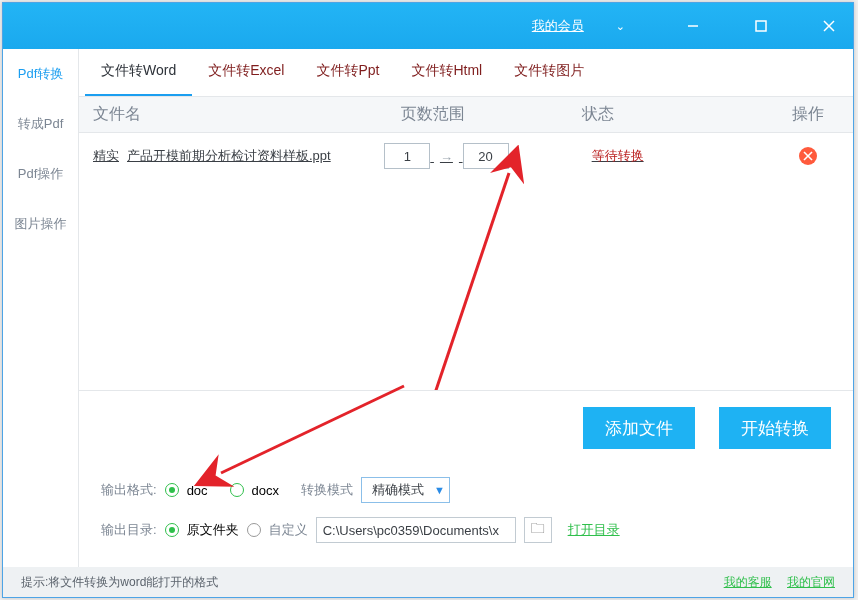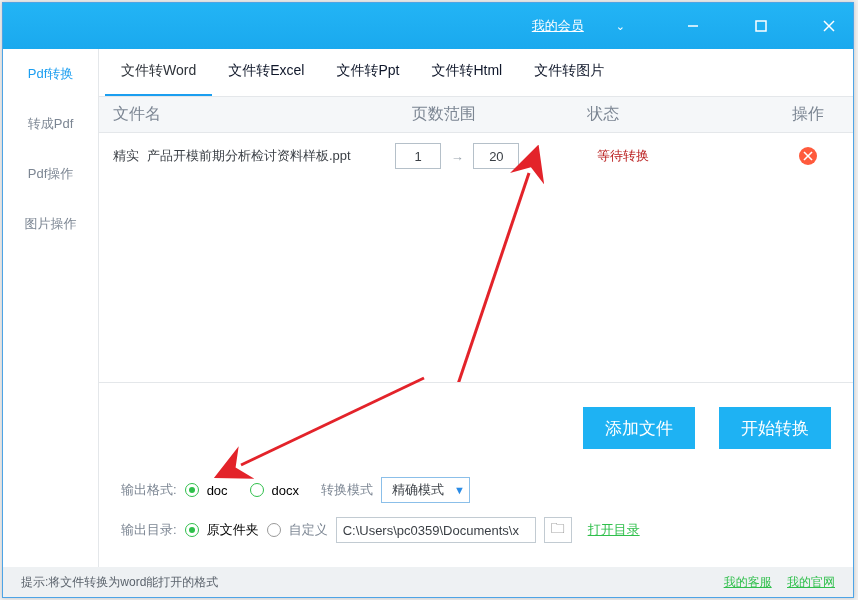--- a/index.html
+++ b/index.html
@@ -8,47 +8,47 @@
 .app { width: 852px; height: 596px; margin: 2px; background: #fff; border: 1px solid #4da4e6; box-shadow: 0 0 4px rgba(0,0,0,0.2); display: flex; flex-direction: column; }
 
 .titlebar { height: 46px; background: linear-gradient(180deg, #23b4f5 0%, #1aa9ee 100%); display: flex; align-items: center; justify-content: flex-end; padding: 0 4px; color: #fff; font-size: 13px; gap: 28px; }
 .titlebar .member { text-decoration: underline; margin-right: 4px; cursor: pointer; }
 .titlebar .caret { margin-right: 20px; font-size: 11px; }
 .titlebar .winbtn { width: 40px; height: 46px; display: flex; align-items: center; justify-content: center; cursor: pointer; }
 .titlebar .winbtn svg { display: block; }
 
 .body { flex: 1; display: flex; min-height: 0; }
 
-.sidebar { width: 96px; border-right: 1px solid #e4e7ea; background: #fff; font-size: 13px; color: #7c8693; }
+.sidebar { width: 76px; border-right: 1px solid #e4e7ea; background: #fff; font-size: 13px; color: #7c8693; }
 .side-item { height: 50px; display: flex; align-items: center; justify-content: center; cursor: pointer; }
 .side-item.active { color: #1b9ef0; }
 
 .main { flex: 1; display: flex; flex-direction: column; min-height: 0; }
 
 .tabs { height: 48px; display: flex; align-items: flex-end; border-bottom: 1px solid #e4e7ea; padding-left: 6px; }
-.tab { padding: 0 16px 14px 16px; font-size: 14px; color: #0f172a; cursor: pointer; border-bottom: 2px solid transparent; }
+.tab { padding: 0 16px 14px 16px; font-size: 14px; color: #7f1d1d; cursor: pointer; border-bottom: 2px solid transparent; }
 .tab.active { color: #2d3239; border-bottom: 2px solid #1b9ef0; }
 
 .listhead { height: 36px; display: flex; align-items: center; background: #f5f7f9; color: #7c8693; font-size: 16px; border-bottom: 1px solid #e4e7ea; }
 .col-name { flex: 1.7; padding-left: 14px; }
 .col-pages { flex: 1; }
 .col-status { flex: 1; }
 .col-op { width: 90px; text-align: center; }
 
-.row { display: flex; align-items: center; height: 46px; font-size: 13px; color: #3a3f45; padding: 4px 0; }
+.row { display: flex; align-items: center; height: 46px; font-size: 13px; color: #3a3f45; padding: 4px 0; text-decoration: underline; }
 .row .col-name { display: flex; align-items: center; gap: 8px; }
 .row .fname { white-space: nowrap; overflow: hidden; text-overflow: ellipsis; }
 .pagebox { width: 46px; height: 26px; border: 1px solid #b5c0c9; text-align: center; font-size: 13px; color: #3a3f45; }
 .page-to { color: #9aa4ad; margin: 0 6px; font-size: 13px; }
 .status-wait { color: #b91c1c; margin-left: 36px; }
 .del-badge { width: 18px; height: 18px; border-radius: 9px; background: #ff5a3c; display: inline-flex; align-items: center; justify-content: center; color: #fff; font-size: 11px; cursor: pointer; }
 
 .filelist { flex: 1; overflow: auto; position: relative; }
 
-.bottom { border-top: 1px solid #e4e7ea; padding: 24px 22px 10px 22px; font-size: 13px; color: #7c8693; position: relative; }
+.bottom { border-top: 1px solid #e4e7ea; padding: 16px 22px 10px 22px; font-size: 13px; color: #7c8693; position: relative; }
 .bigbtns { display: flex; justify-content: flex-end; gap: 24px; margin-bottom: 28px; }
 .bigbtn { min-width: 112px; height: 42px; background: #1eb2f3; color: #fff; font-size: 17px; border: none; cursor: pointer; display: flex; align-items: center; justify-content: center; padding: 0 20px; }
 
 .optrow { display: flex; align-items: center; gap: 8px; margin-bottom: 14px; }
 .radio { width: 14px; height: 14px; border: 1.5px solid #999; border-radius: 50%; display: inline-flex; align-items: center; justify-content: center; cursor: pointer; }
 .radio.green { border-color: #2fbf4b; }
 .radio.green.sel::after { content: ""; width: 6px; height: 6px; background: #2fbf4b; border-radius: 50%; }
 .green-text { color: #000000; }
 .modelabel { color: #7c8693; }
 .select { height: 26px; border: 1px solid #8bbfe9; display: inline-flex; align-items: center; padding: 0 4px 0 10px; color: #3a3f45; cursor: pointer; }

